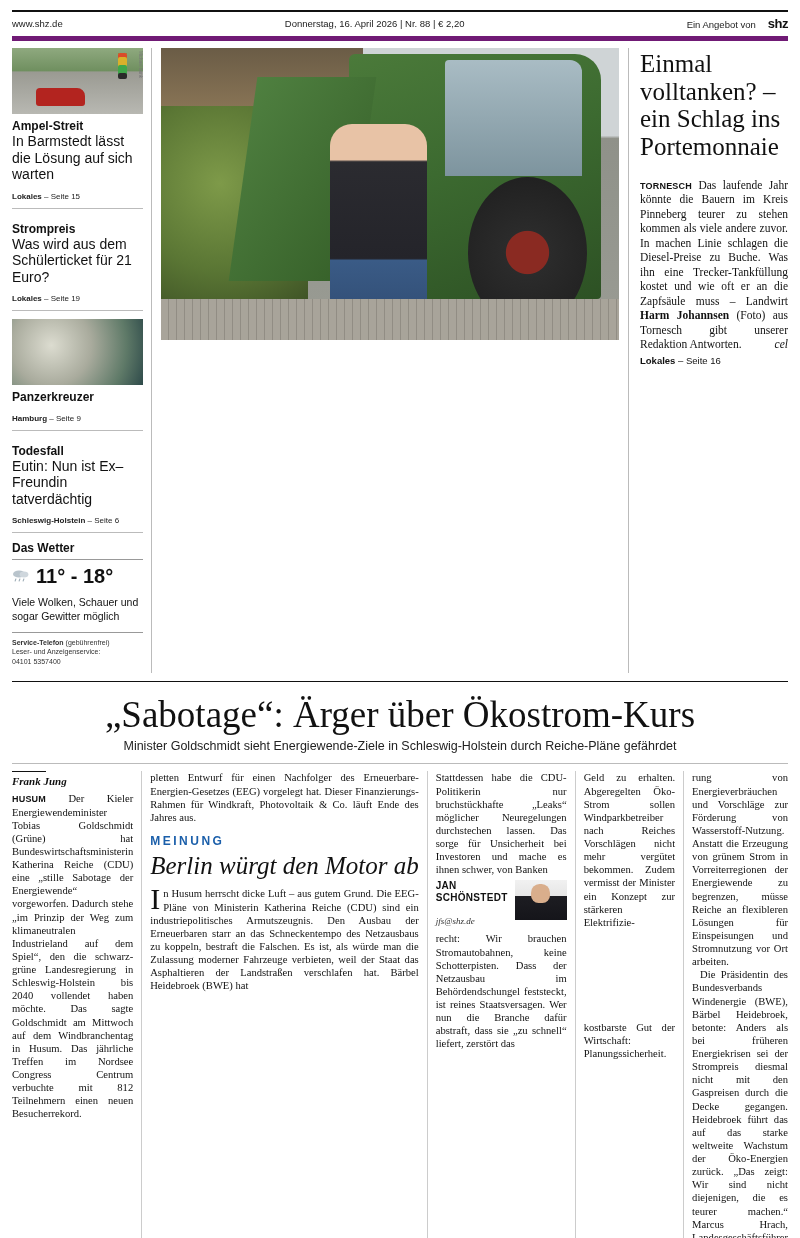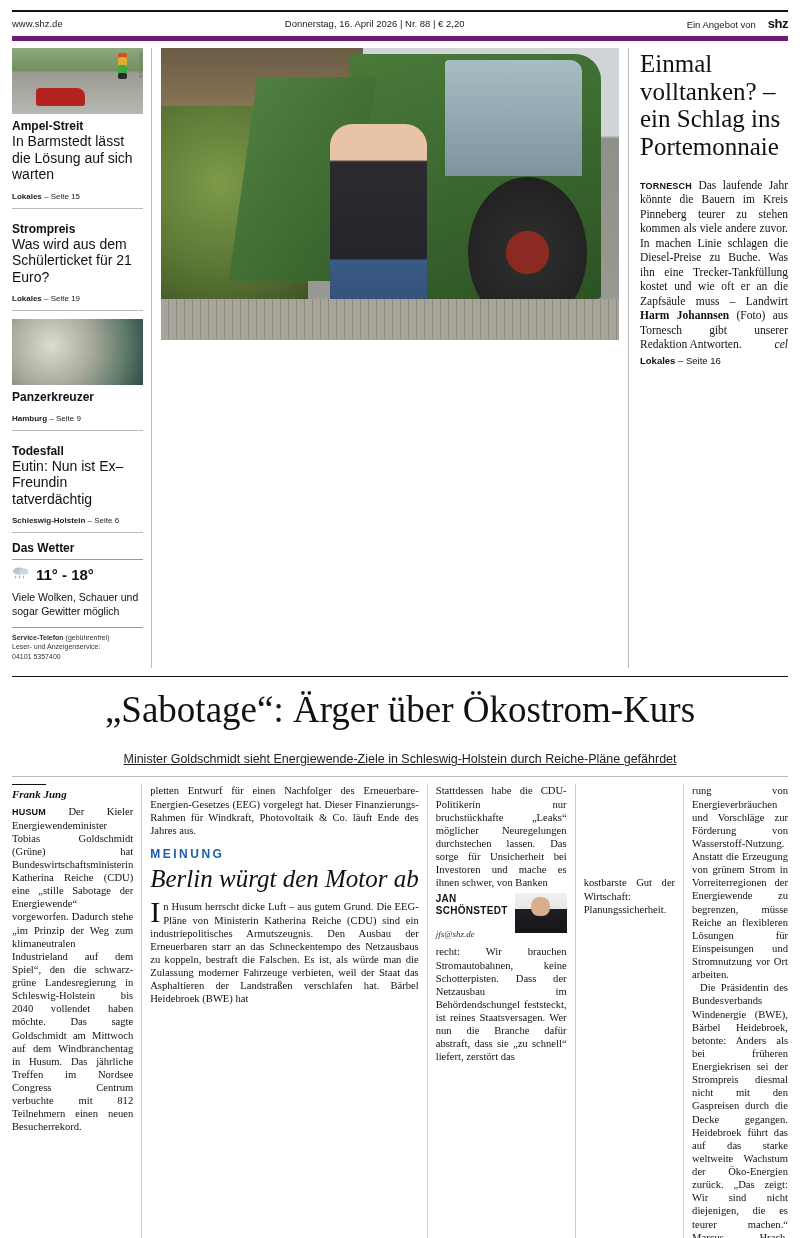--- a/index.html
+++ b/index.html
@@ -79,21 +79,21 @@
   }
   .ph-wreck {
     background:
       radial-gradient(circle at 30% 40%, #dcdcd0 0%, #a9ab9d 40%, #5f7a68 75%, #2e4a4a 100%);
   }
 
   
   .wx-title { font-size: 12px; font-weight: 700; }
   .wx-rule { border-top: 1px solid #999; margin: 4px 0 5px; }
   .wx-row { display: flex; align-items: center; gap: 6px; }
-  .wx-temp { font-size: 15px; font-weight: 700; }
+  .wx-temp { font-size: 20px; font-weight: 700; }
   .wx-desc { font-size: 10.5px; line-height: 1.25; margin-top: 8px; }
   .svc { border-top: 1px solid #999; margin-top: 9px; padding-top: 5px; font-size: 7px; line-height: 1.35; color: #333; }
   .svc b { font-weight: 700; }
 
   
   .lead-photo {
     width: 100%; height: 292px; position: relative; overflow: hidden;
     background:
       linear-gradient(180deg,#cfd4d6 0%,#cfd4d6 30%,#8f9189 31%,#9a9c94 100%);
   }
@@ -152,21 +152,21 @@
   .ref-line b { font-weight: 700; }
 
   
   .mainblock { margin-top: 8px; border-top: 1px solid #111; }
   .main-headline {
     font-family: "Liberation Serif", serif;
     font-size: 37px; font-weight: 400; text-align: center; line-height: 1.12;
     margin-top: 12px;
   }
   .main-sub {
-    text-align: center; font-size: 12.5px; margin-top: 22px; color: #222; text-decoration: underline;
+    text-align: center; font-size: 12.5px; margin-top: 4px; color: #222;
   }
   .hr-light { border-top: 1px solid #bbb; margin-top: 10px; }
 
   
   .artgrid { display: flex; margin-top: 7px; }
   .acol { flex: 1; padding: 0 8px; }
   .acol:first-child { padding-left: 0; }
   .acol:last-child { padding-right: 0; }
   .acol + .acol { border-left: 1px solid #ccc; }
   .byline-rule { width: 34px; border-top: 1.5px solid #111; margin-bottom: 3px; }
@@ -352,20 +352,23 @@
             <div class="author-mail">jfs@shz.de</div>
           </div>
           <div class="author-photo"></div>
         </div>
         <div class="bodytext">
           <p>recht: Wir brauchen Stromautobahnen, keine Schotterpisten. Dass der Netzausbau im Behördendschungel feststeckt, ist reines Staatsversagen. Wer nun die Branche dafür abstraft, dass sie „zu schnell“ liefert, zerstört das</p>
         </div>
       </div>
 
       <div class="acol">
+        <div class="bodytext">
+          <p>Geld zu erhalten. Abgeregelten Öko-Strom sollen Windparkbetreiber nach Reiches Vorschlägen nicht mehr vergütet bekommen. Zudem vermisst der Minister ein Konzept zur stärkeren Elektrifizie-</p>
+        </div>
         <div class="bodytext" style="margin-top:92px">
           <p>kostbarste Gut der Wirtschaft: Planungssicherheit.</p>
 
         </div>
       </div>
 
       <div class="acol">
         <div class="bodytext">
           <p>rung von Energieverbräuchen und Vorschläge zur Förderung von Wasserstoff-Nutzung. Anstatt die Erzeugung von grünem Strom in Vorreiterregionen der Energiewende zu begrenzen, müsse Reiche an flexibleren Lösungen für Einspeisungen und Stromnutzung vor Ort arbeiten.</p>
           <p>Die Präsidentin des Bundesverbands Windenergie (BWE), Bärbel Heidebroek, betonte: Anders als bei früheren Energiekrisen sei der Strompreis diesmal nicht mit den Gaspreisen durch die Decke gegangen. Heidebroek führt das auf das starke weltweite Wachstum der Öko-Energien zurück. „Das zeigt: Wir sind nicht diejenigen, die es teurer machen.“ Marcus Hrach, Landesgeschäftsführer des BWE, forderte Reiche auf, nicht länger ein Gutachten unter Verschluss zu halten, das die Wertschöpfung der Erneuerbaren Energien für jedes Bundesland genau beziffere.</p>

